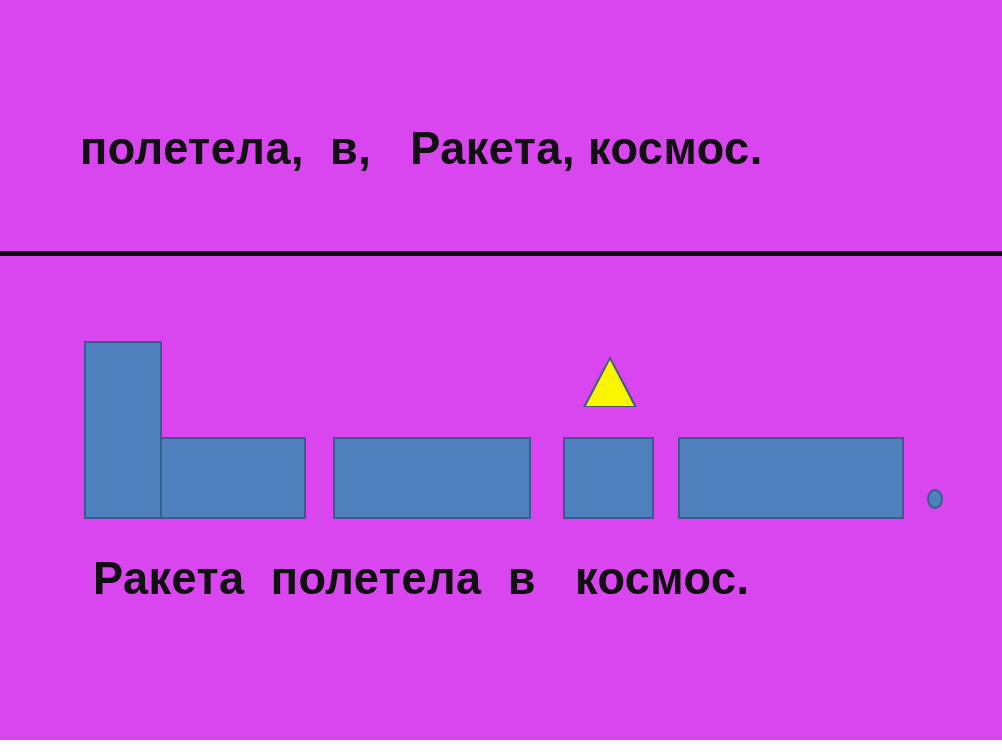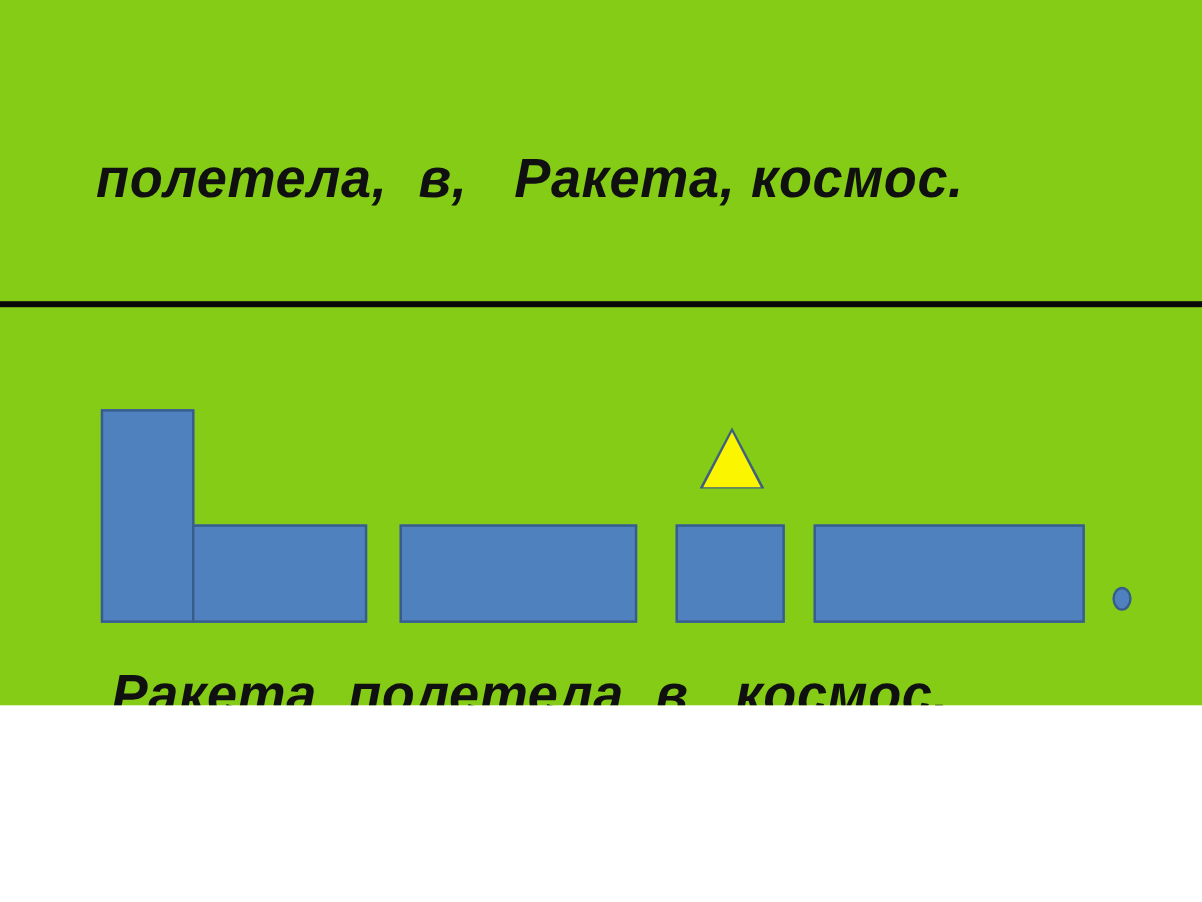--- a/index.html
+++ b/index.html
@@ -7,24 +7,23 @@
     margin: 0;
     padding: 0;
     background: #ffffff;
   }
   body {
     font-family: "Liberation Sans", sans-serif;
   }
   #page {
     position: relative;
     width: 1002px;
-    height: 588px;
-    background: #84cc16;
+    height: 740px;
+    background: #d946ef;
     overflow: hidden;
-    font-style: italic;
   }
 
   
   .sentence {
     position: absolute;
     white-space: pre;
     color: #101010;
     font-family: "Liberation Sans", sans-serif;
     font-weight: bold;
     font-size: 46px;

